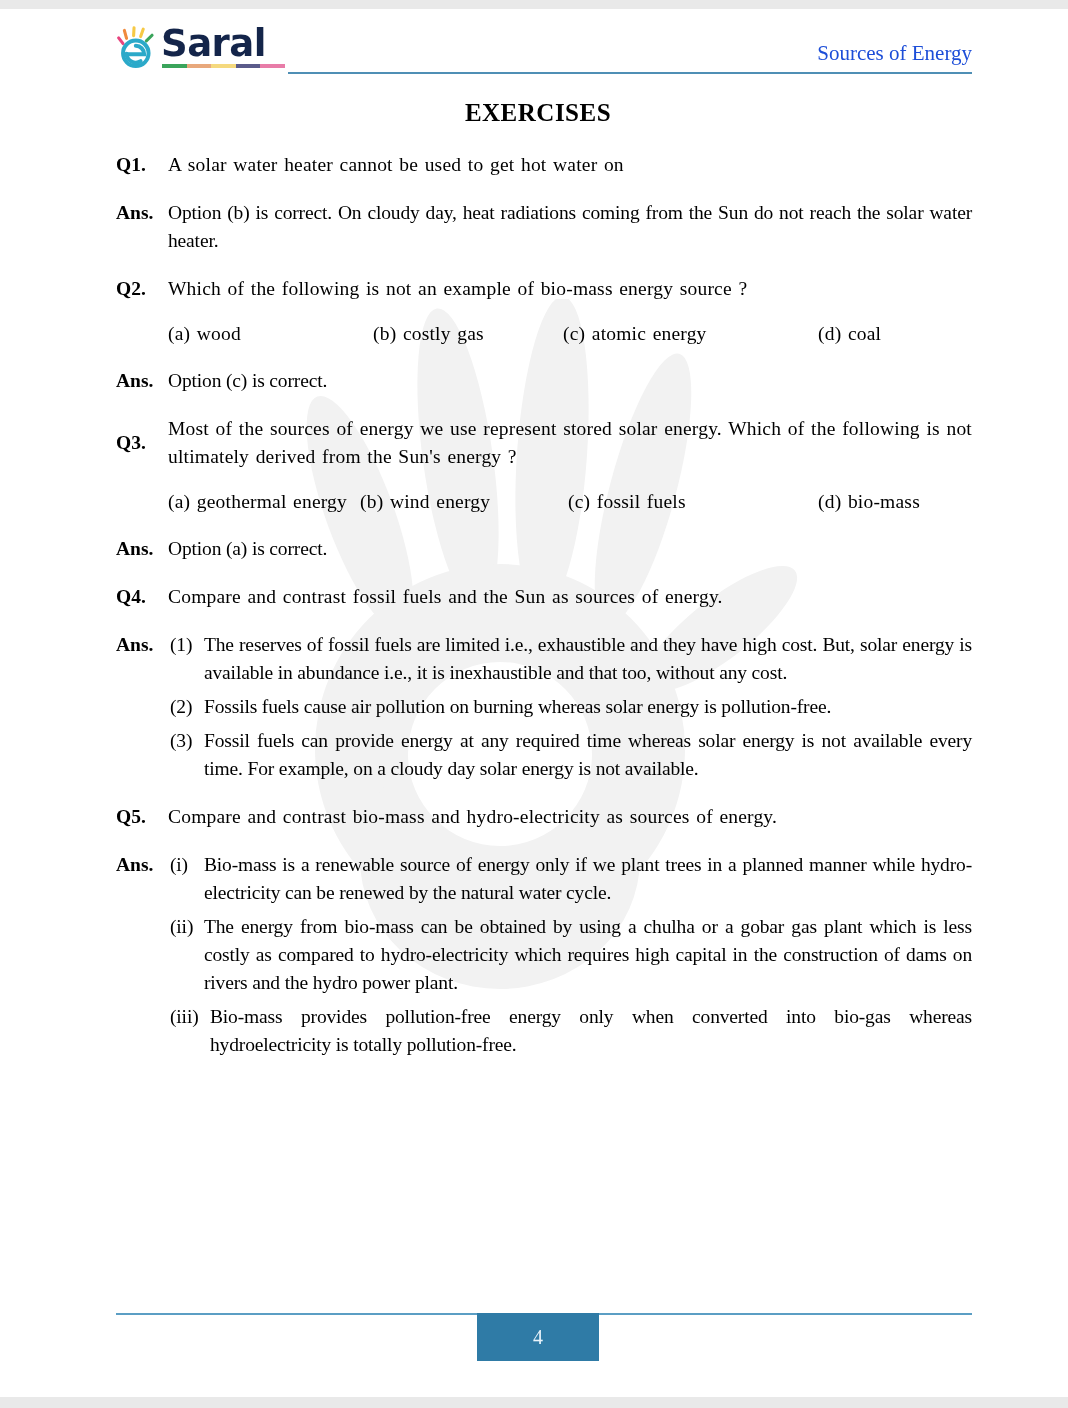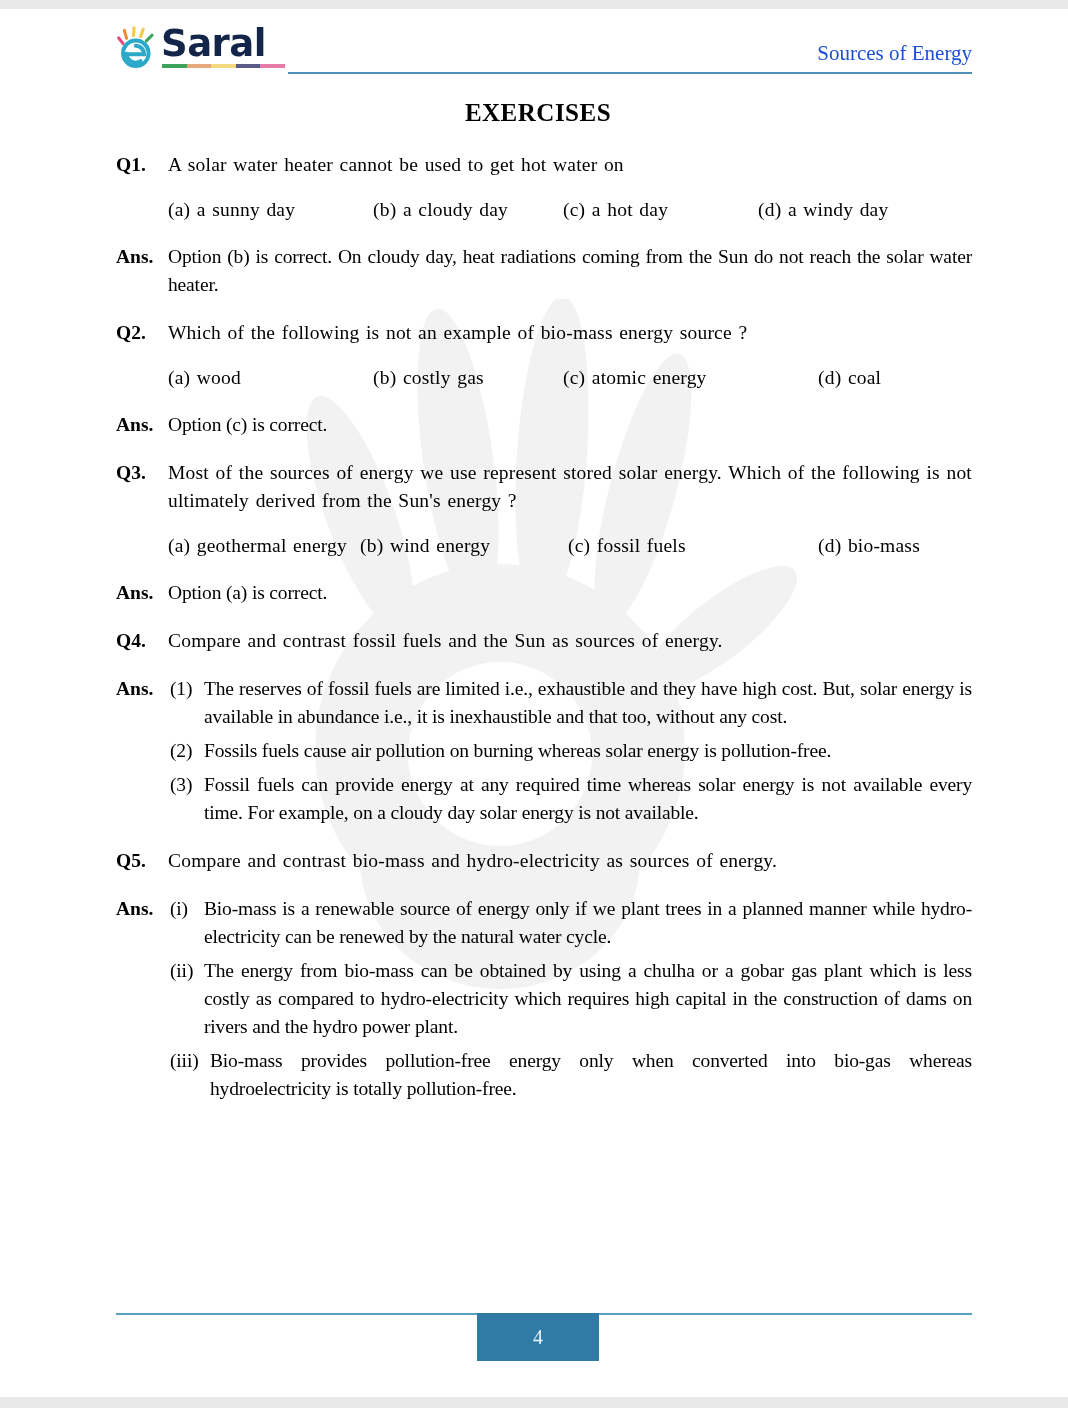--- a/index.html
+++ b/index.html
@@ -154,21 +154,21 @@
     letter-spacing: 0.2px;
     word-spacing: 1.5px;
   }
   
   .a-text {
     text-align: justify;
     letter-spacing: -0.15px;
     word-spacing: 0px;
   }
 
-  .row-q { margin-top: 20px; }
+  .row-q { margin-top: 20px; align-items: center; }
   .row-a { margin-top: 20px; font-family: Liberation Serif, serif; }
 
   .options {
     display: flex;
     margin-top: 18px;
     font-size: 19.5px;
     line-height: 26px;
     letter-spacing: 0.2px;
     word-spacing: 1.5px;
   }
@@ -284,31 +284,20 @@
 
   <div class="content">
     <div class="exercises-title">EXERCISES</div>
 
     <div class="qa-list">
 
       <div class="block row-q">
         <div class="block-label">Q1.</div>
         <div class="block-body q-text">A solar water heater cannot be used to get hot water on</div>
       </div>
-      <div class="block">
-        <div class="block-label"></div>
-        <div class="block-body">
-          <div class="options">
-            <span class="opt" style="width:205px">(a) a sunny day</span>
-            <span class="opt" style="width:190px">(b) a cloudy day</span>
-            <span class="opt" style="width:195px">(c) a hot day</span>
-            <span class="opt">(d) a windy day</span>
-          </div>
-        </div>
-      </div>
       <div class="block row-a">
         <div class="block-label">Ans.</div>
         <div class="block-body a-text">Option (b) is correct. On cloudy day, heat radiations coming from the Sun do not reach the solar water heater.</div>
       </div>
 
       <div class="block row-q">
         <div class="block-label">Q2.</div>
         <div class="block-body q-text">Which of the following is not an example of bio-mass energy source ?</div>
       </div>
       <div class="block">

